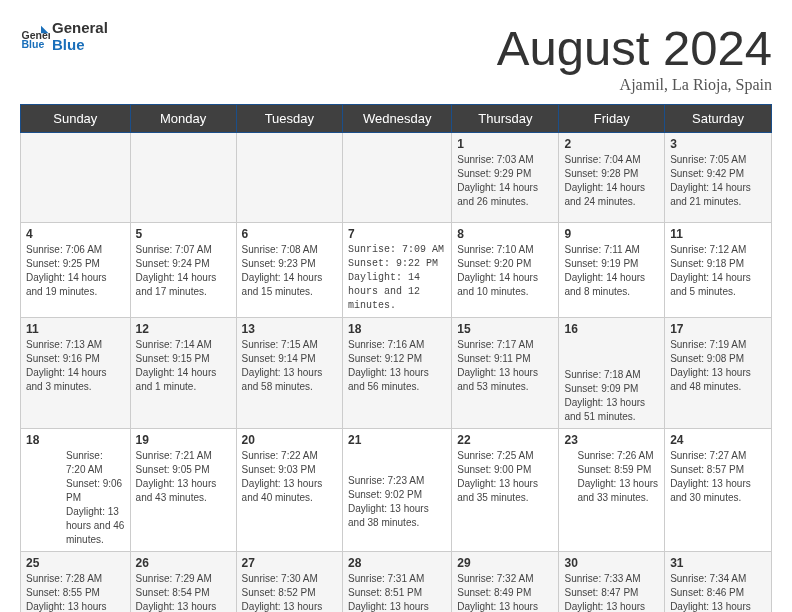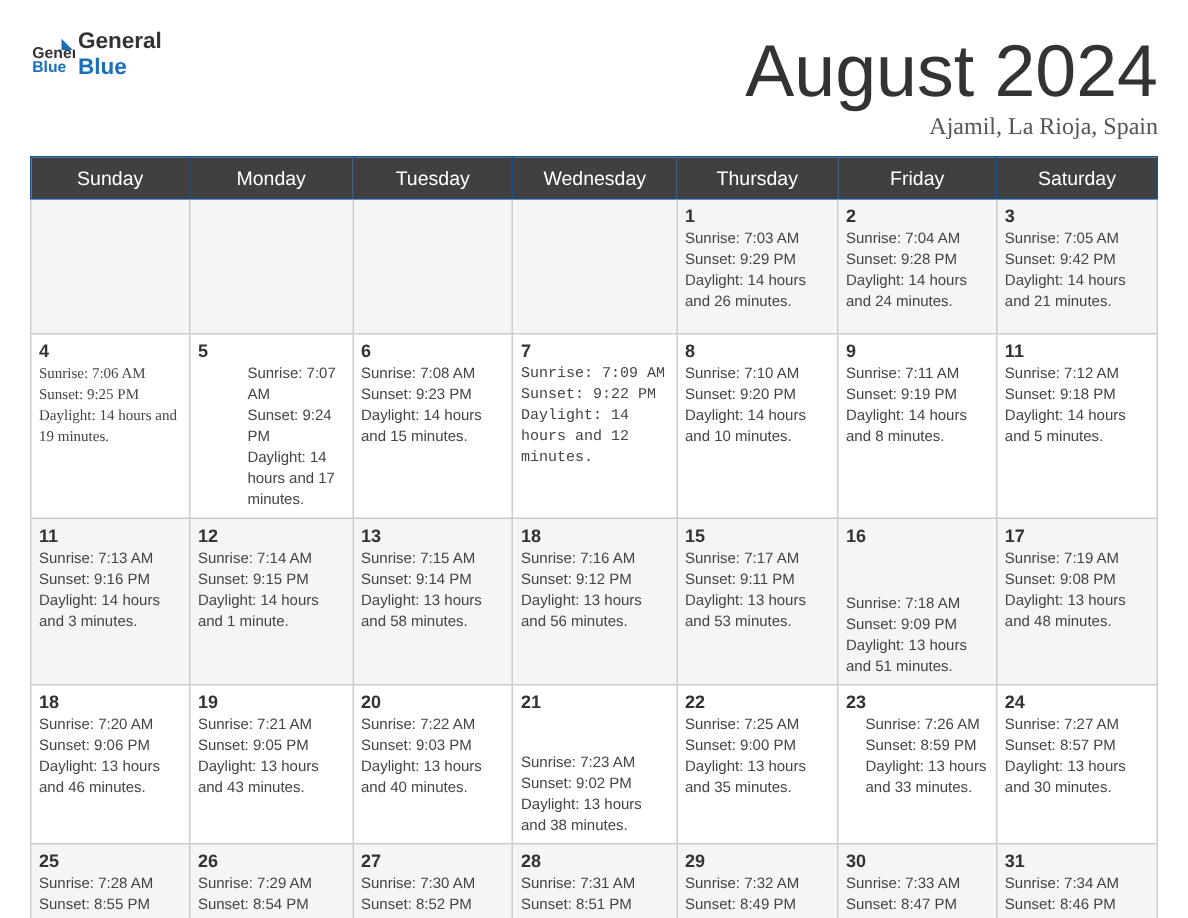--- a/index.html
+++ b/index.html
@@ -137,27 +137,27 @@
         <td>
           <span class="day-num">3</span>
           <div class="day-info" style="white-space: pre-line;">Sunrise: 7:05 AM
 Sunset: 9:42 PM
 Daylight: 14 hours and 21 minutes.</div>
         </td>
       </tr>
       <tr>
         <td>
           <span class="day-num">4</span>
-          <div class="day-info" style="white-space: pre-line; font-family: Liberation Serif, serif;">Sunrise: 7:06 AM
+          <div class="day-info" style="white-space: pre-line;">Sunrise: 7:06 AM
 Sunset: 9:25 PM
 Daylight: 14 hours and 19 minutes.</div>
         </td>
         <td>
           <span class="day-num">5</span>
-          <div class="day-info" style="white-space: pre-line; margin-left: 33px;">Sunrise: 7:07 AM
+          <div class="day-info" style="white-space: pre-line;">Sunrise: 7:07 AM
 Sunset: 9:24 PM
 Daylight: 14 hours and 17 minutes.</div>
         </td>
         <td>
           <span class="day-num">6</span>
           <div class="day-info" style="white-space: pre-line;">Sunrise: 7:08 AM
 Sunset: 9:23 PM
 Daylight: 14 hours and 15 minutes.</div>
         </td>
         <td>
@@ -225,21 +225,21 @@
         <td>
           <span class="day-num">17</span>
           <div class="day-info" style="white-space: pre-line;">Sunrise: 7:19 AM
 Sunset: 9:08 PM
 Daylight: 13 hours and 48 minutes.</div>
         </td>
       </tr>
       <tr>
         <td>
           <span class="day-num">18</span>
-          <div class="day-info" style="white-space: pre-line;">Sunrise: 7:20 AM
+          <div class="day-info" style="white-space: pre-line; margin-left: 40px;">Sunrise: 7:20 AM
 Sunset: 9:06 PM
 Daylight: 13 hours and 46 minutes.</div>
         </td>
         <td>
           <span class="day-num">19</span>
           <div class="day-info" style="white-space: pre-line;">Sunrise: 7:21 AM
 Sunset: 9:05 PM
 Daylight: 13 hours and 43 minutes.</div>
         </td>
         <td>

